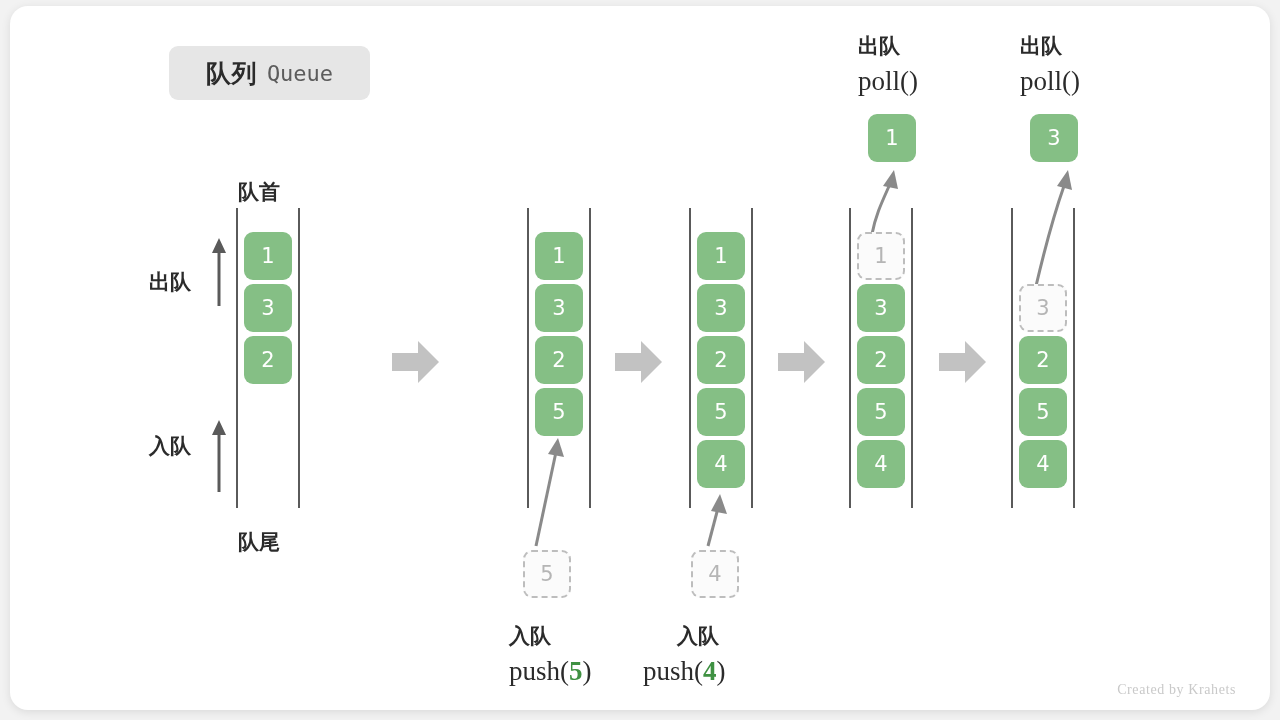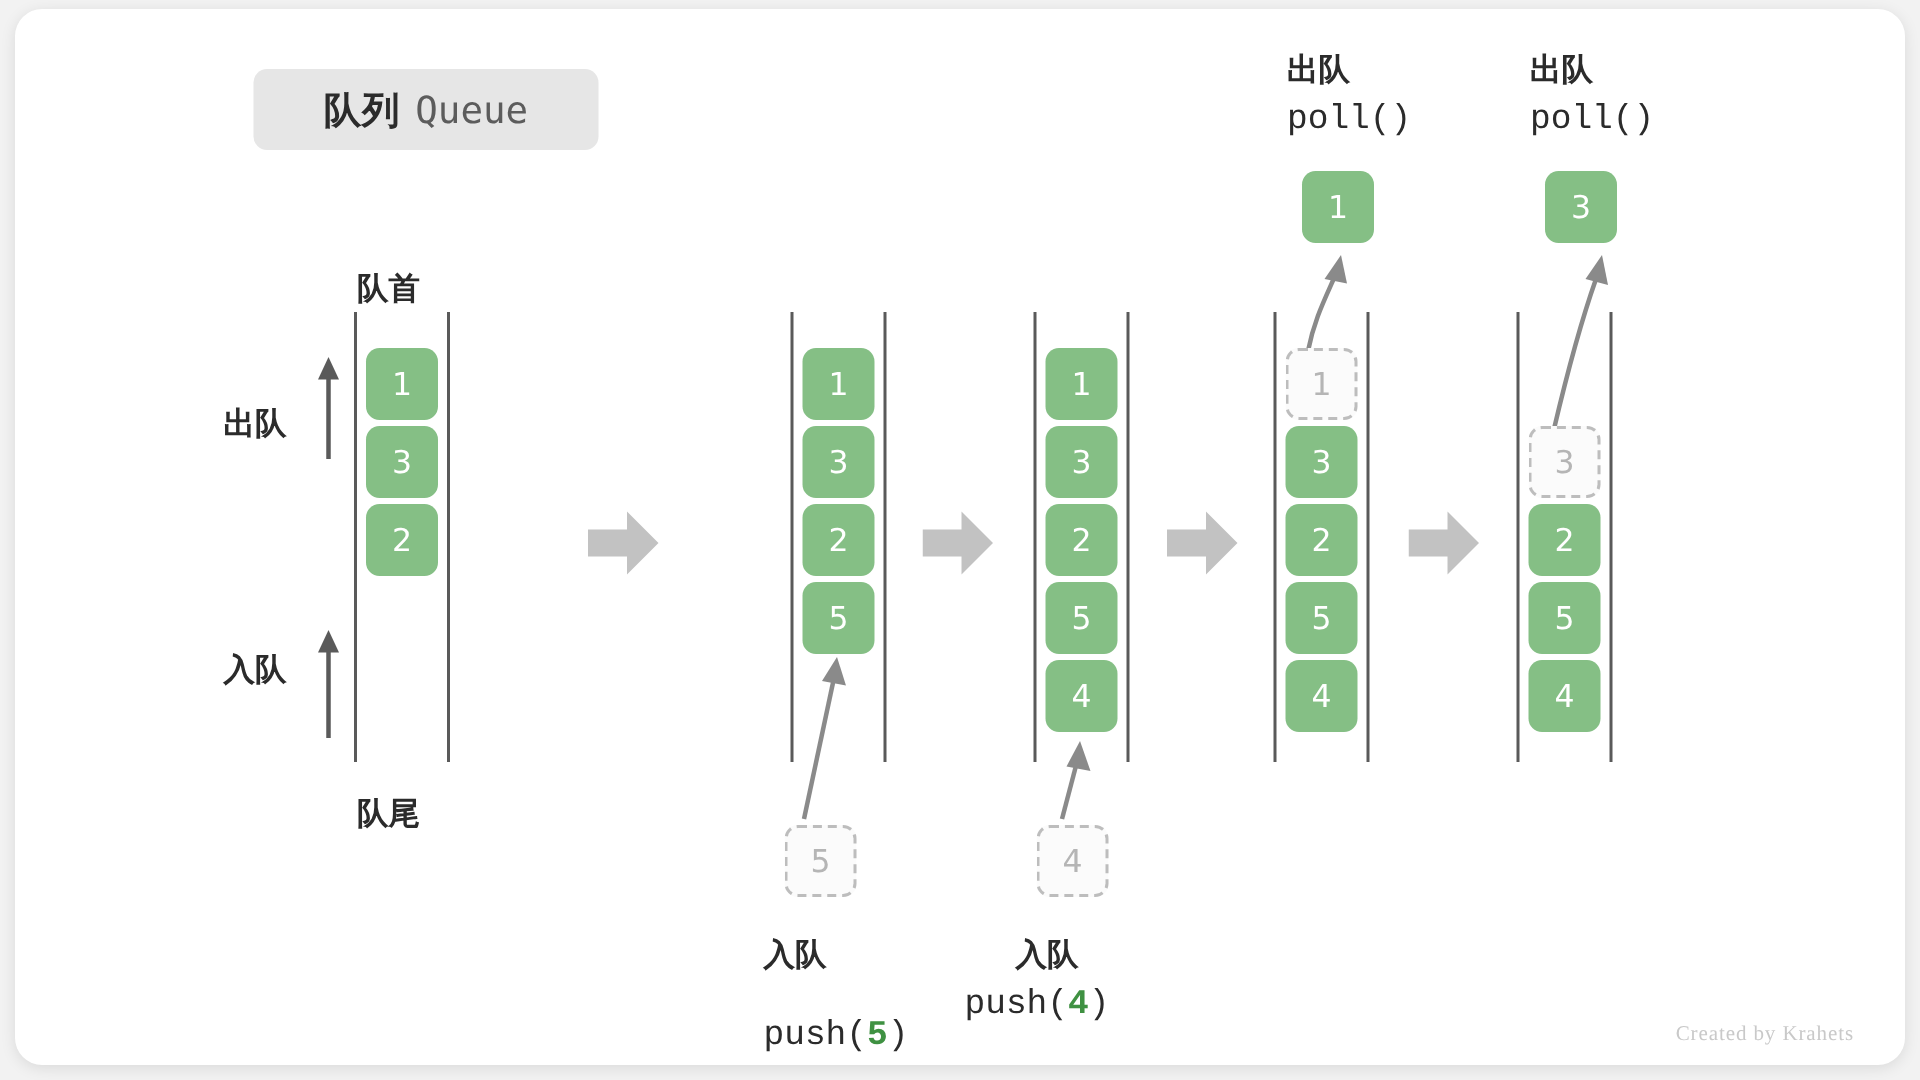--- a/index.html
+++ b/index.html
@@ -19,44 +19,44 @@
     width: 1260px; height: 704px;
     background: #ffffff;
     border-radius: 18px;
     box-shadow: 0 2px 10px rgba(0,0,0,0.10);
   }
   .abs { position: absolute; }
 
   
   .title-badge {
     left: 169px; top: 46px;
-    width: 230px; height: 54px;
+    width: 201px; height: 54px;
     background: #e6e6e6;
     border-radius: 9px;
     display: flex; align-items: center; justify-content: center;
     box-sizing: border-box;
   }
   .title-cn {
     font-size: 25px; font-weight: bold; color: #2b2b2b;
     letter-spacing: 0.5px;
   }
   .title-en {
-    font-size: 25px; color: #5c5c5c;
+    font-size: 22px; color: #5c5c5c;
     font-family: "DejaVu Sans Mono", monospace;
     margin-left: 10px;
   }
 
   
   .cn-label {
     font-size: 21px; font-weight: bold; color: #2b2b2b;
     white-space: nowrap;
   }
   .code-label {
-    font-size: 23px; color: #2b2b2b;
-    font-family: Liberation Mono, monospace;
+    font-size: 27px; color: #2b2b2b;
+    font-family: Liberation Serif, serif;
     white-space: nowrap;
     text-align: center;
   }
   .code-label .num { color: #3f9142; font-weight: bold; }
 
   
   .rail {
     width: 2px; height: 300px;
     background: #5a5a5a;
   }
@@ -133,21 +133,21 @@
   <div class="abs box" style="left:535px; top:336px;">2</div>
   <div class="abs box" style="left:535px; top:388px;">5</div>
 
   <svg class="abs thin-arrow" style="left:520px; top:432px;" width="60" height="118">
     <line x1="16" y1="114" x2="36" y2="20" stroke="#8a8a8a" stroke-width="3"></line>
     <polygon points="38,6 28,22 44,25" fill="#8a8a8a"></polygon>
   </svg>
 
   <div class="abs box ghost" style="left:523px; top:550px;">5</div>
   <div class="abs cn-label" style="left:509px; top:622px;">入队</div>
-  <div class="abs code-label" style="left:509px; top:677px;">
+  <div class="abs code-label" style="left:509px; top:656px;">
     <span>push(</span><span class="num">5</span><span>)</span>
   </div>
 
   <svg class="abs block-arrow" style="left:615px; top:339px;" viewBox="0 0 48 46">
     <polygon points="0,14 26,14 26,2 47,23 26,44 26,32 0,32" fill="#c2c2c2"></polygon>
   </svg>
 
   <div class="abs rail" style="left:689px; top:208px;"></div>
   <div class="abs rail" style="left:751px; top:208px;"></div>
   <div class="abs box" style="left:697px; top:232px;">1</div>

